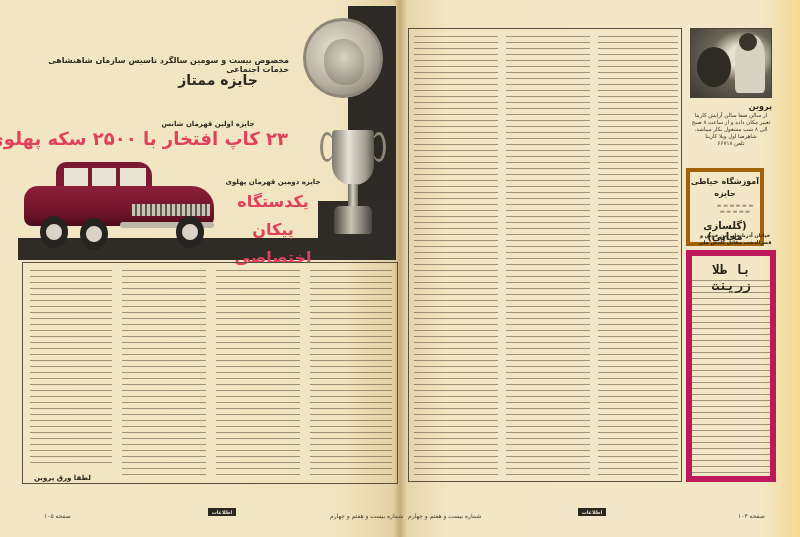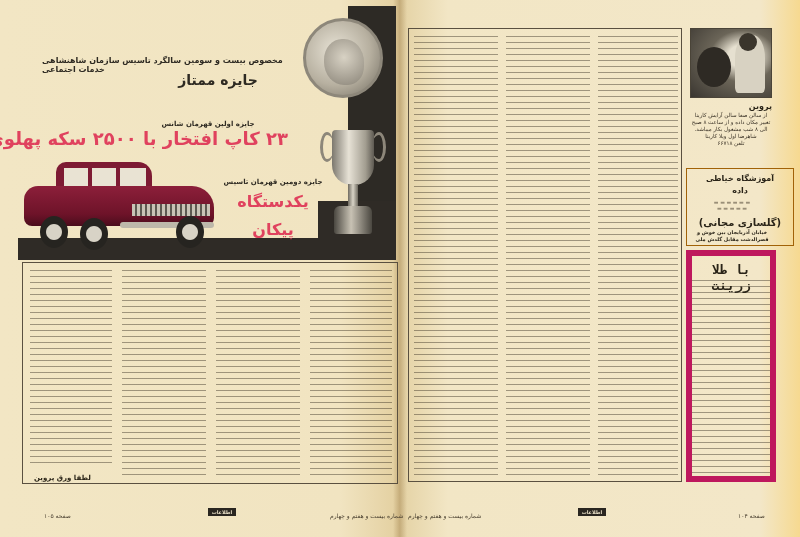--- a/index.html
+++ b/index.html
@@ -32,21 +32,21 @@
   }
   .ad-dark-bottom2 {
     position: absolute; left: 300px; top: 195px; width: 78px; height: 40px; background: #2f2b26;
   }
   .ad-title {
     position: absolute; left: 20px; top: 10px; width: 250px; text-align: center;
     color: #e0425e; font-weight: bold; font-size: 30px; direction: rtl; letter-spacing: -1px;
     font-family: "DejaVu Sans", sans-serif;
   }
   .ad-sub {
-    position: absolute; left: 24px; top: 50px; width: 255px; text-align: left;
+    position: absolute; left: 16px; top: 50px; width: 255px; text-align: right;
     font-size: 8px; font-weight: bold; color: #2e2a22; direction: rtl;
   }
   .ad-prize-label {
     position: absolute; left: 150px; top: 66px; width: 100px; text-align: center;
     font-size: 14px; font-weight: bold; color: #2e2a22; direction: rtl;
   }
   .ad-prize-amount {
     position: absolute; left: 40px; top: 78px; width: 230px; text-align: center;
     font-size: 26px; font-weight: bold; color: #e0425e; direction: rtl;
   }
@@ -149,21 +149,21 @@
   .photo {
     position: absolute; left: 690px; top: 28px; width: 82px; height: 70px;
     background: radial-gradient(ellipse at 65% 40%, #e6e0d0 0 20%, #6b6558 45%, #3a3630 100%);
     border: 1px solid #4a4438;
   }
   .photo-person1 { position: absolute; left: 6px; top: 18px; width: 34px; height: 40px; border-radius: 50%; background: #2e2a24; }
   .photo-person2 { position: absolute; left: 44px; top: 6px; width: 30px; height: 58px; border-radius: 40% 40% 10% 10%; background: #d8d2c2; }
   .photo-head2 { position: absolute; left: 48px; top: 4px; width: 18px; height: 18px; border-radius: 50%; background: #3a352c; }
   .sb-title { position: absolute; left: 690px; top: 102px; width: 82px; text-align: right; font-size: 8px; font-weight: bold; direction: rtl; }
   .sb-text { position: absolute; left: 690px; top: 112px; width: 82px; text-align: center; font-size: 5.5px; line-height: 7px; direction: rtl; color: #3a3226; }
-  .sb-box { position: absolute; left: 686px; top: 168px; width: 108px; height: 78px; border: 1px solid #a16207; }
+  .sb-box { position: absolute; left: 686px; top: 168px; width: 78px; height: 78px; border: 4px solid #a16207; }
   .sb-box-title { position: absolute; left: 0; top: 4px; width: 100%; text-align: center; font-size: 8px; font-weight: bold; direction: rtl; line-height: 12px; }
   .sb-box-faint { position: absolute; left: 4px; top: 30px; width: 82px; text-align: center; font-size: 5px; color: #9a8f78; direction: rtl; line-height: 6px; }
   .sb-box-sub { position: absolute; left: 0; top: 48px; width: 100%; text-align: center; font-size: 10px; font-weight: bold; direction: rtl; }
   .sb-box-addr { position: absolute; left: 2px; top: 60px; width: 86px; text-align: center; font-size: 5px; direction: rtl; line-height: 7px; font-weight: bold; }
   .sb-article-frame { position: absolute; left: 686px; top: 250px; width: 90px; height: 232px; border: 6px solid #be185d; font-family: Liberation Mono, monospace; }
   .sb-article-title { position: absolute; left: 0; top: 6px; width: 100%; text-align: center; font-size: 13px; font-weight: bold; direction: rtl; }
 </style>
 </head>
 <body>
 
@@ -200,23 +200,24 @@
     <div class="car-bumper"></div>
     <div class="car-wheel" style="left:20px;"></div>
     <div class="car-wheel" style="left:60px;top:62px;"></div>
     <div class="car-wheel" style="left:156px;"></div>
   </div>
 
   <div class="ad-sub">مخصوص بیست و سومین سالگرد تاسیس سازمان شاهنشاهی خدمات اجتماعی</div>
   <div class="ad-prize-label">جایزه ممتاز</div>
   <div class="ad-second-label">جایزه اولین قهرمان شانس</div>
   <div class="ad-second-text">۲۳ کاپ افتخار با ۲۵۰۰ سکه پهلوی طلا</div>
-  <div class="ad-third-label">جایزه دومین قهرمان تاسیس</div>
+  <div class="ad-third-label">جایزه دومین قهرمان پهلوی</div>
   <div class="ad-third-text">
     <div>یکدستگاه پیکان</div>
+    <div>اختصاصی</div>
   </div>
 </div>
 
 <div class="frame left-body-frame"></div>
 <div class="col" style="left:30px;top:270px;width:82px;height:196px;"></div>
 <div class="col" style="left:122px;top:270px;width:84px;height:210px;"></div>
 <div class="col" style="left:216px;top:270px;width:84px;height:210px;"></div>
 <div class="col" style="left:310px;top:270px;width:82px;height:210px;"></div>
 <div class="cont-note">لطفا ورق پروین</div>
 
@@ -232,21 +233,21 @@
 </div>
 <div class="sb-title">پروین</div>
 <div class="sb-text">
   <div>از سالن صفا سالن آرایش کارینا تغییر مکان داده و از ساعت ۸ صبح الی ۸ شب مشغول بکار میباشد. شاهرضا اول ویلا کارینا</div>
   <div>تلفن ۶۶۷۱۸</div>
 </div>
 
 <div class="sb-box">
   <div class="sb-box-title">
     <div>آموزشگاه خیاطی</div>
-    <div>داده</div>
+    <div>جایزه</div>
   </div>
   <div class="sb-box-faint">▬ ▬ ▬ ▬ ▬ ▬<br>▬ ▬ ▬ ▬ ▬</div>
   <div class="sb-box-sub">(گلسازی مجانی)</div>
   <div class="sb-box-addr">خیابان آذربایجان بین خوش و قصرالدشت مقابل گلدش ملی</div>
 </div>
 
 <div class="sb-article-frame">
   <div class="sb-article-title">با طلا زرینت</div>
 </div>
 <div class="col" style="left:692px;top:280px;width:78px;height:196px;"></div>

